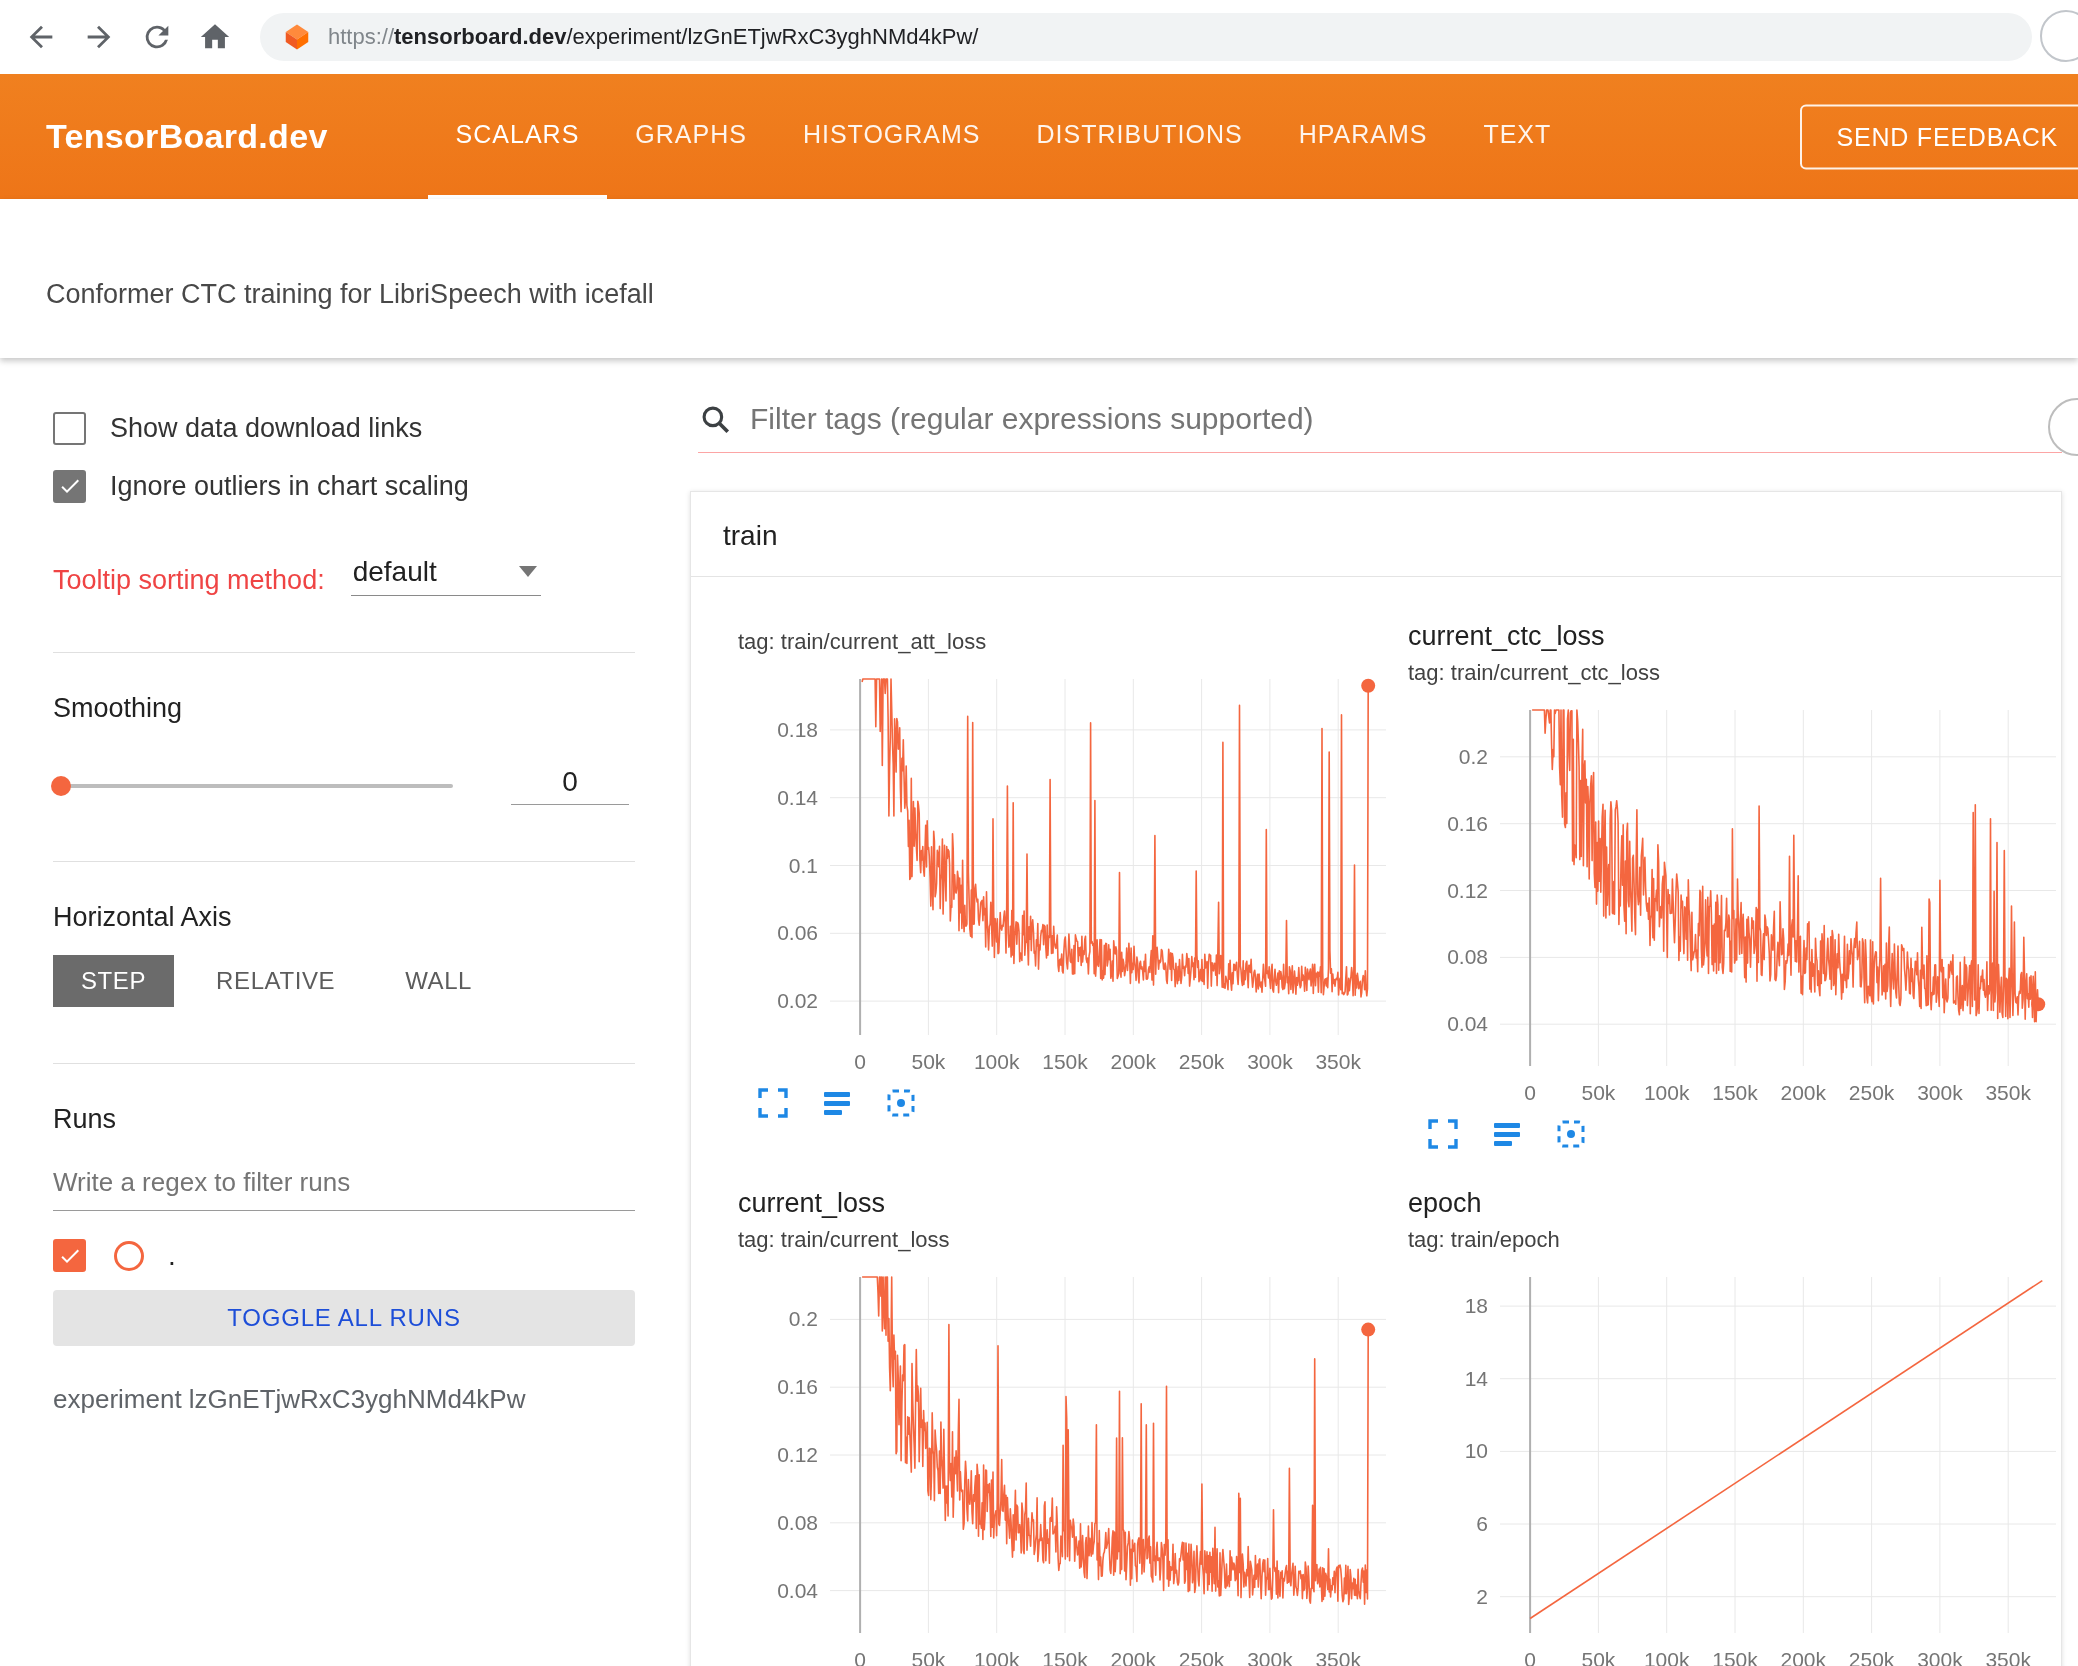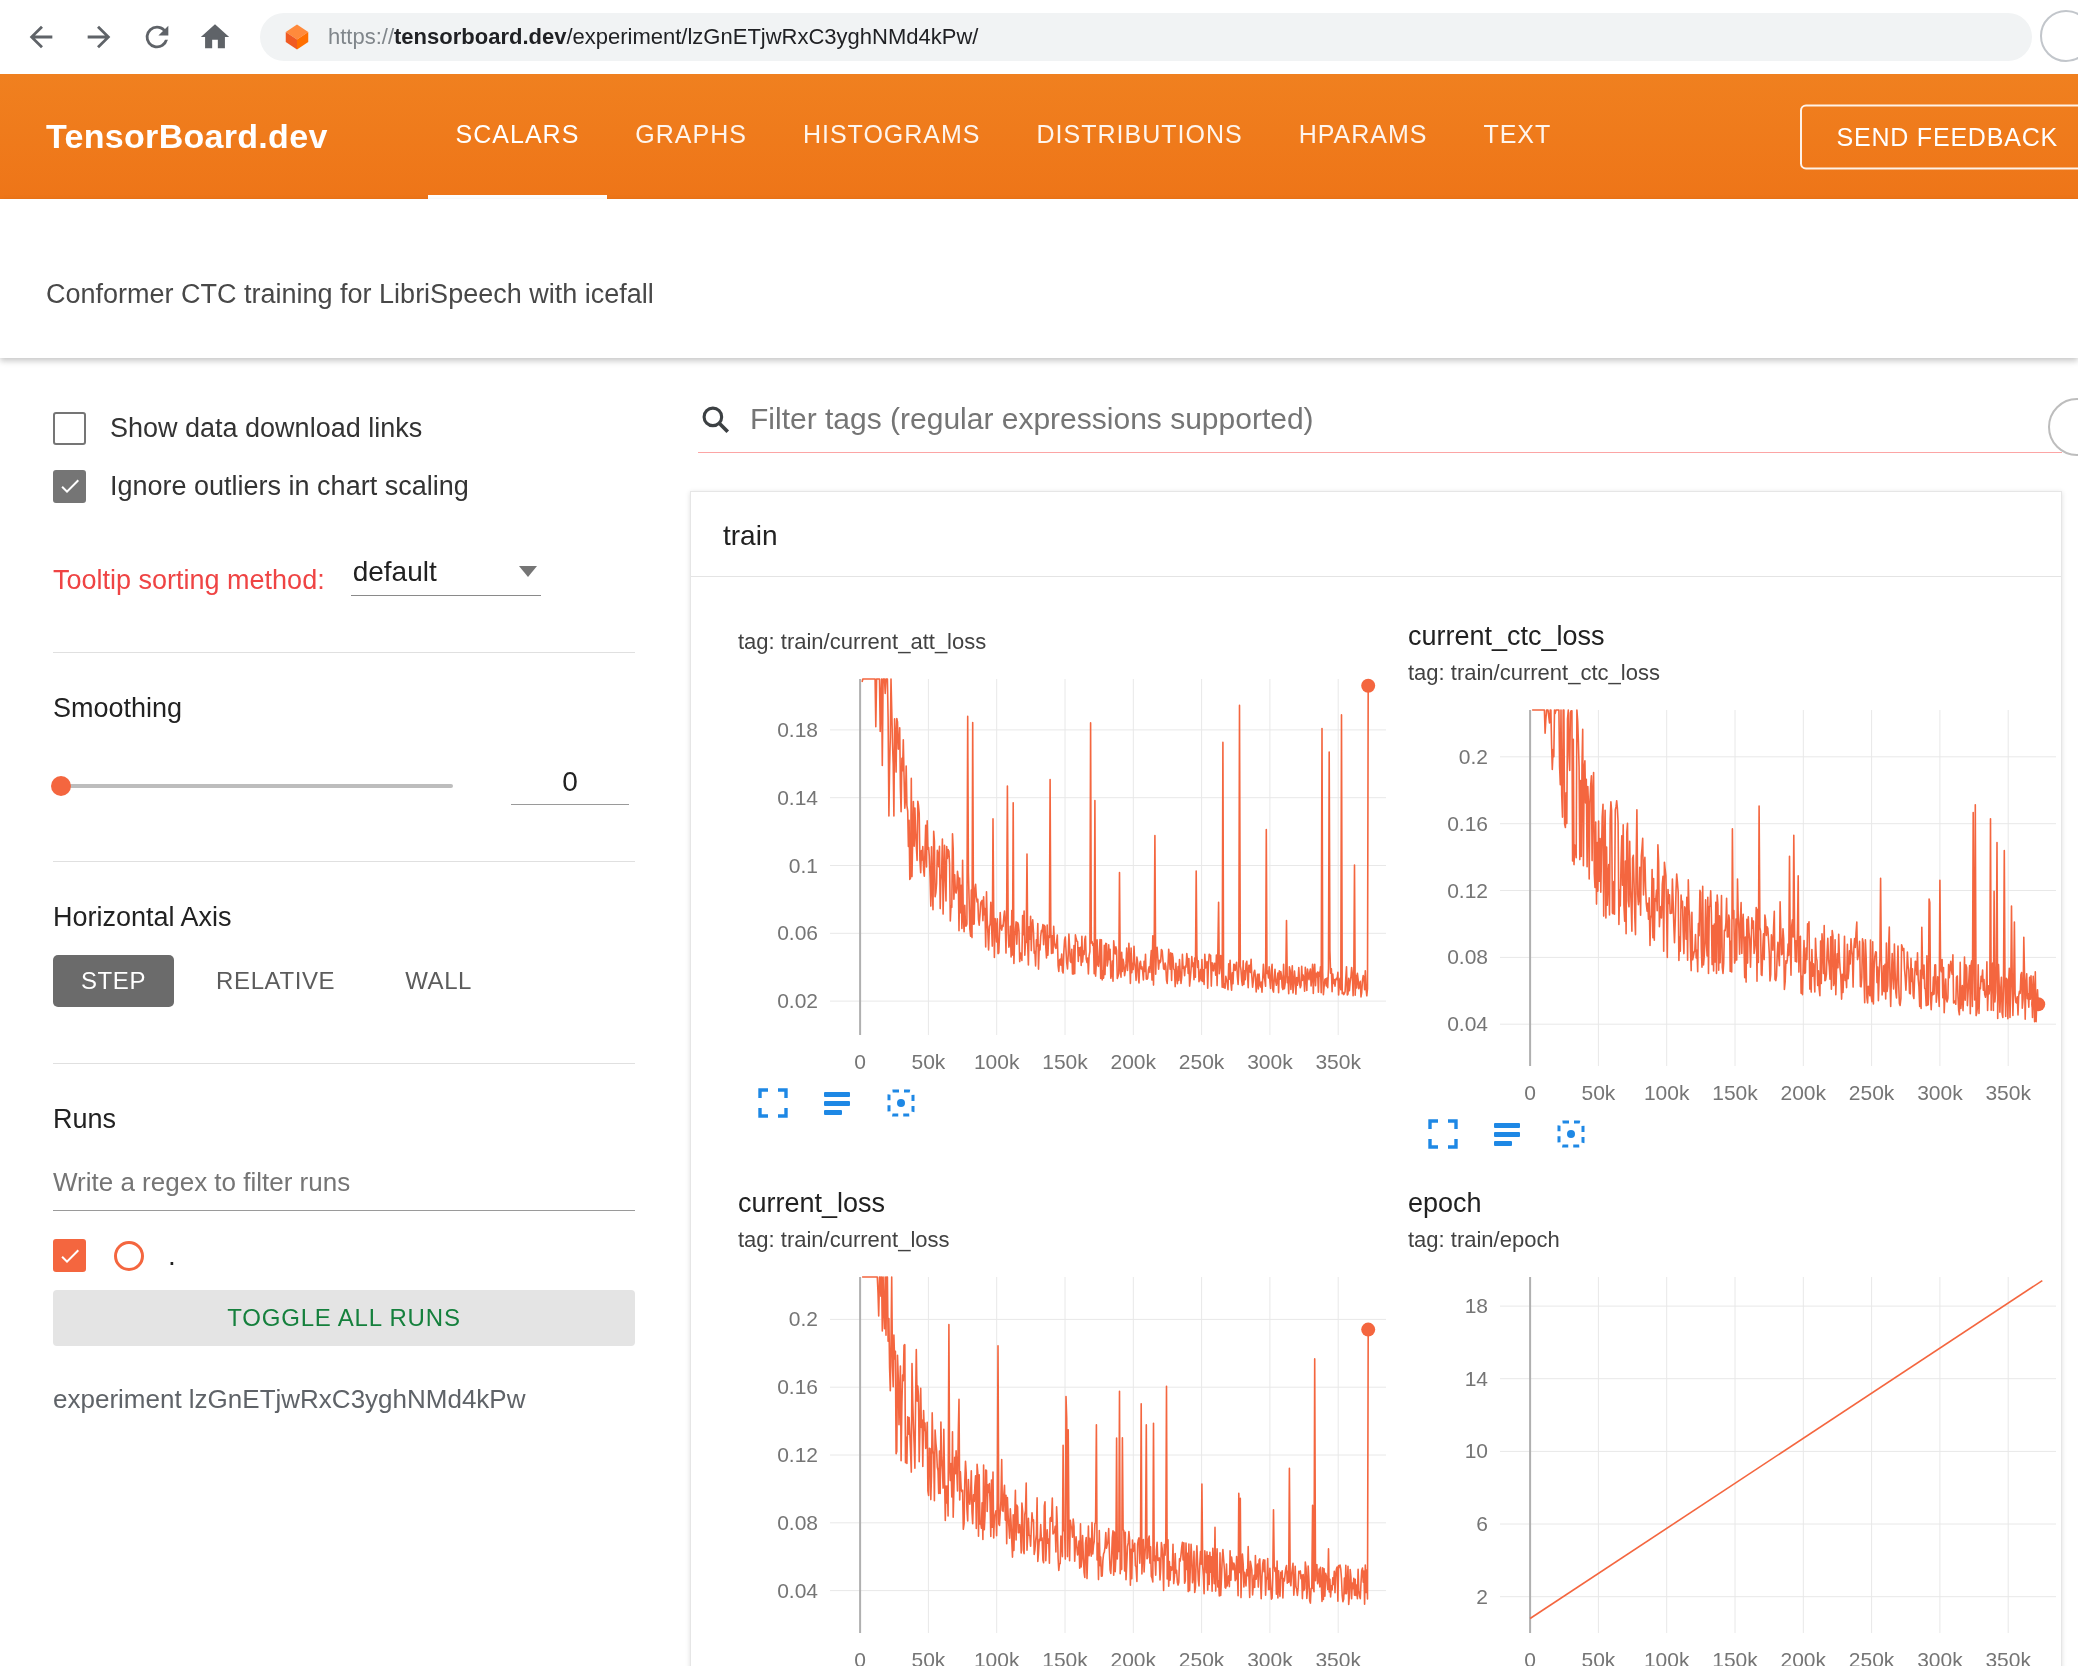--- a/index.html
+++ b/index.html
@@ -58,31 +58,31 @@
   .section-title { font-size:27px; color:#222; margin-top:40px; }
   .slider-row { margin-top:42px; display:flex; align-items:center; }
   .slider-track { position:relative; width:400px; height:4px; background:#bdbdbd; border-radius:2px; cursor:pointer; }
   .slider-thumb { position:absolute; left:-2px; top:-8px; width:20px; height:20px; border-radius:50%;
     background:#f4663f; cursor:grab; }
   .slider-value { margin-left:58px; width:118px; text-align:center; font-size:28px; color:#212121;
     border:none; border-bottom:1px solid #9a9a9a; padding-bottom:6px; background:transparent;
     font-family:inherit; }
   .axis-btns { margin-top:22px; display:flex; align-items:center; }
   .axis-btn { font-size:24px; letter-spacing:.6px; border:none; background:transparent; color:#5c5c5c;
-    padding:12px 28px; border-radius:5px; font-family:inherit; cursor:pointer; }
+    padding:12px 28px; border-radius:0; font-family:inherit; cursor:pointer; }
   .axis-btn.selected { background:#6b6b6b; color:#fff; }
   .axis-btn + .axis-btn { margin-left:14px; }
   .runs-input { margin-top:26px; width:100%; border:none; border-bottom:1px solid #9a9a9a;
     font-size:26px; color:#212121; padding:6px 0 12px 0; background:transparent; font-family:inherit; }
   .runs-input::placeholder, .filter-input::placeholder { color:#757575; opacity:1; }
   .run-row { margin-top:28px; display:flex; align-items:center; }
   .run-circle { width:30px; height:30px; border-radius:50%; border:3px solid #f4663f; margin-left:28px; flex:none; cursor:pointer; }
   .run-dot-label { margin-left:24px; font-size:28px; color:#212121; }
   .toggle-btn { margin-top:18px; width:100%; height:56px; background:#e4e4e4; border:none;
-    border-radius:4px; font-size:24px; letter-spacing:.8px; color:#15803d; font-family:inherit; cursor:pointer; }
+    border-radius:4px; font-size:24px; letter-spacing:.8px; color:#1d4ed8; font-family:inherit; cursor:pointer; }
   .exp-id { margin-top:38px; font-size:26px; color:#5f6368; }
 
   
   .main { flex:1; position:relative; }
   .filter-row { margin:44px 16px 0 8px; display:flex; align-items:center;
     border-bottom:1px solid #fca5a5; padding-bottom:16px; }
   .filter-row svg { width:34px; height:34px; flex:none; }
   .filter-input { flex:1; margin-left:18px; border:none; background:transparent; font-size:30px;
     color:#212121; font-family:inherit; }
   .refresh-fab { position:absolute; right:-28px; top:40px; width:58px; height:58px; border-radius:50%;

